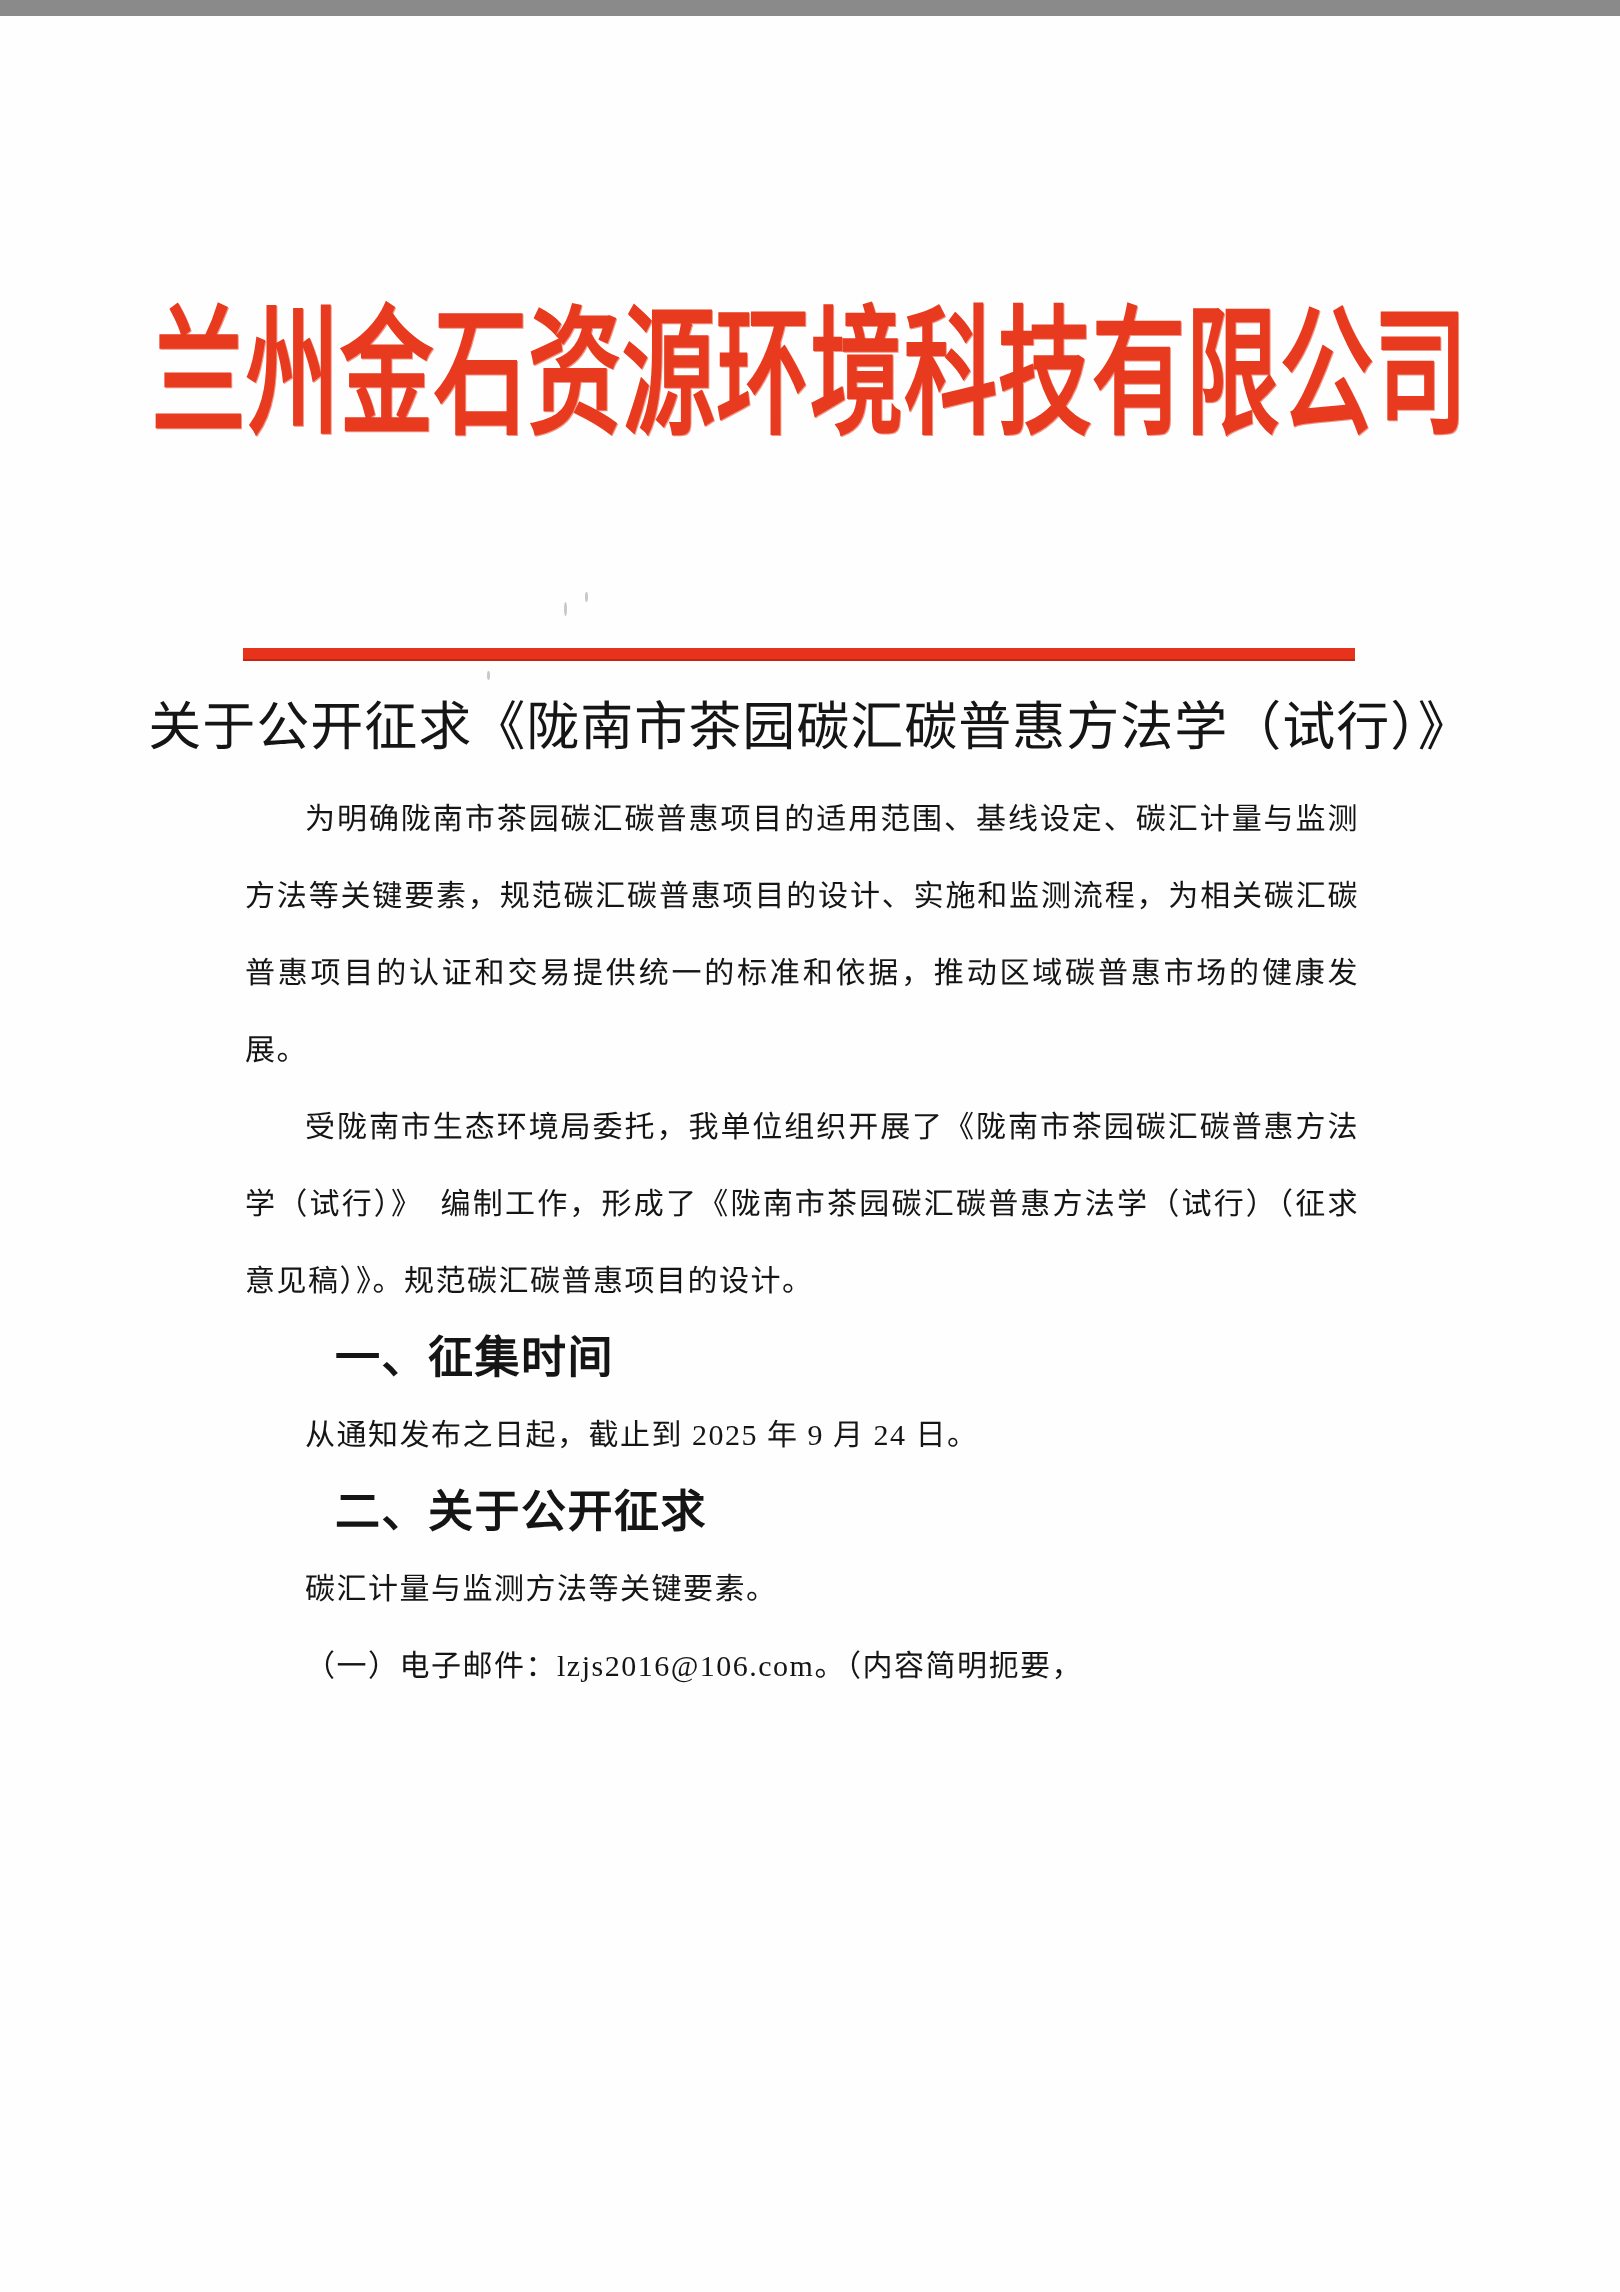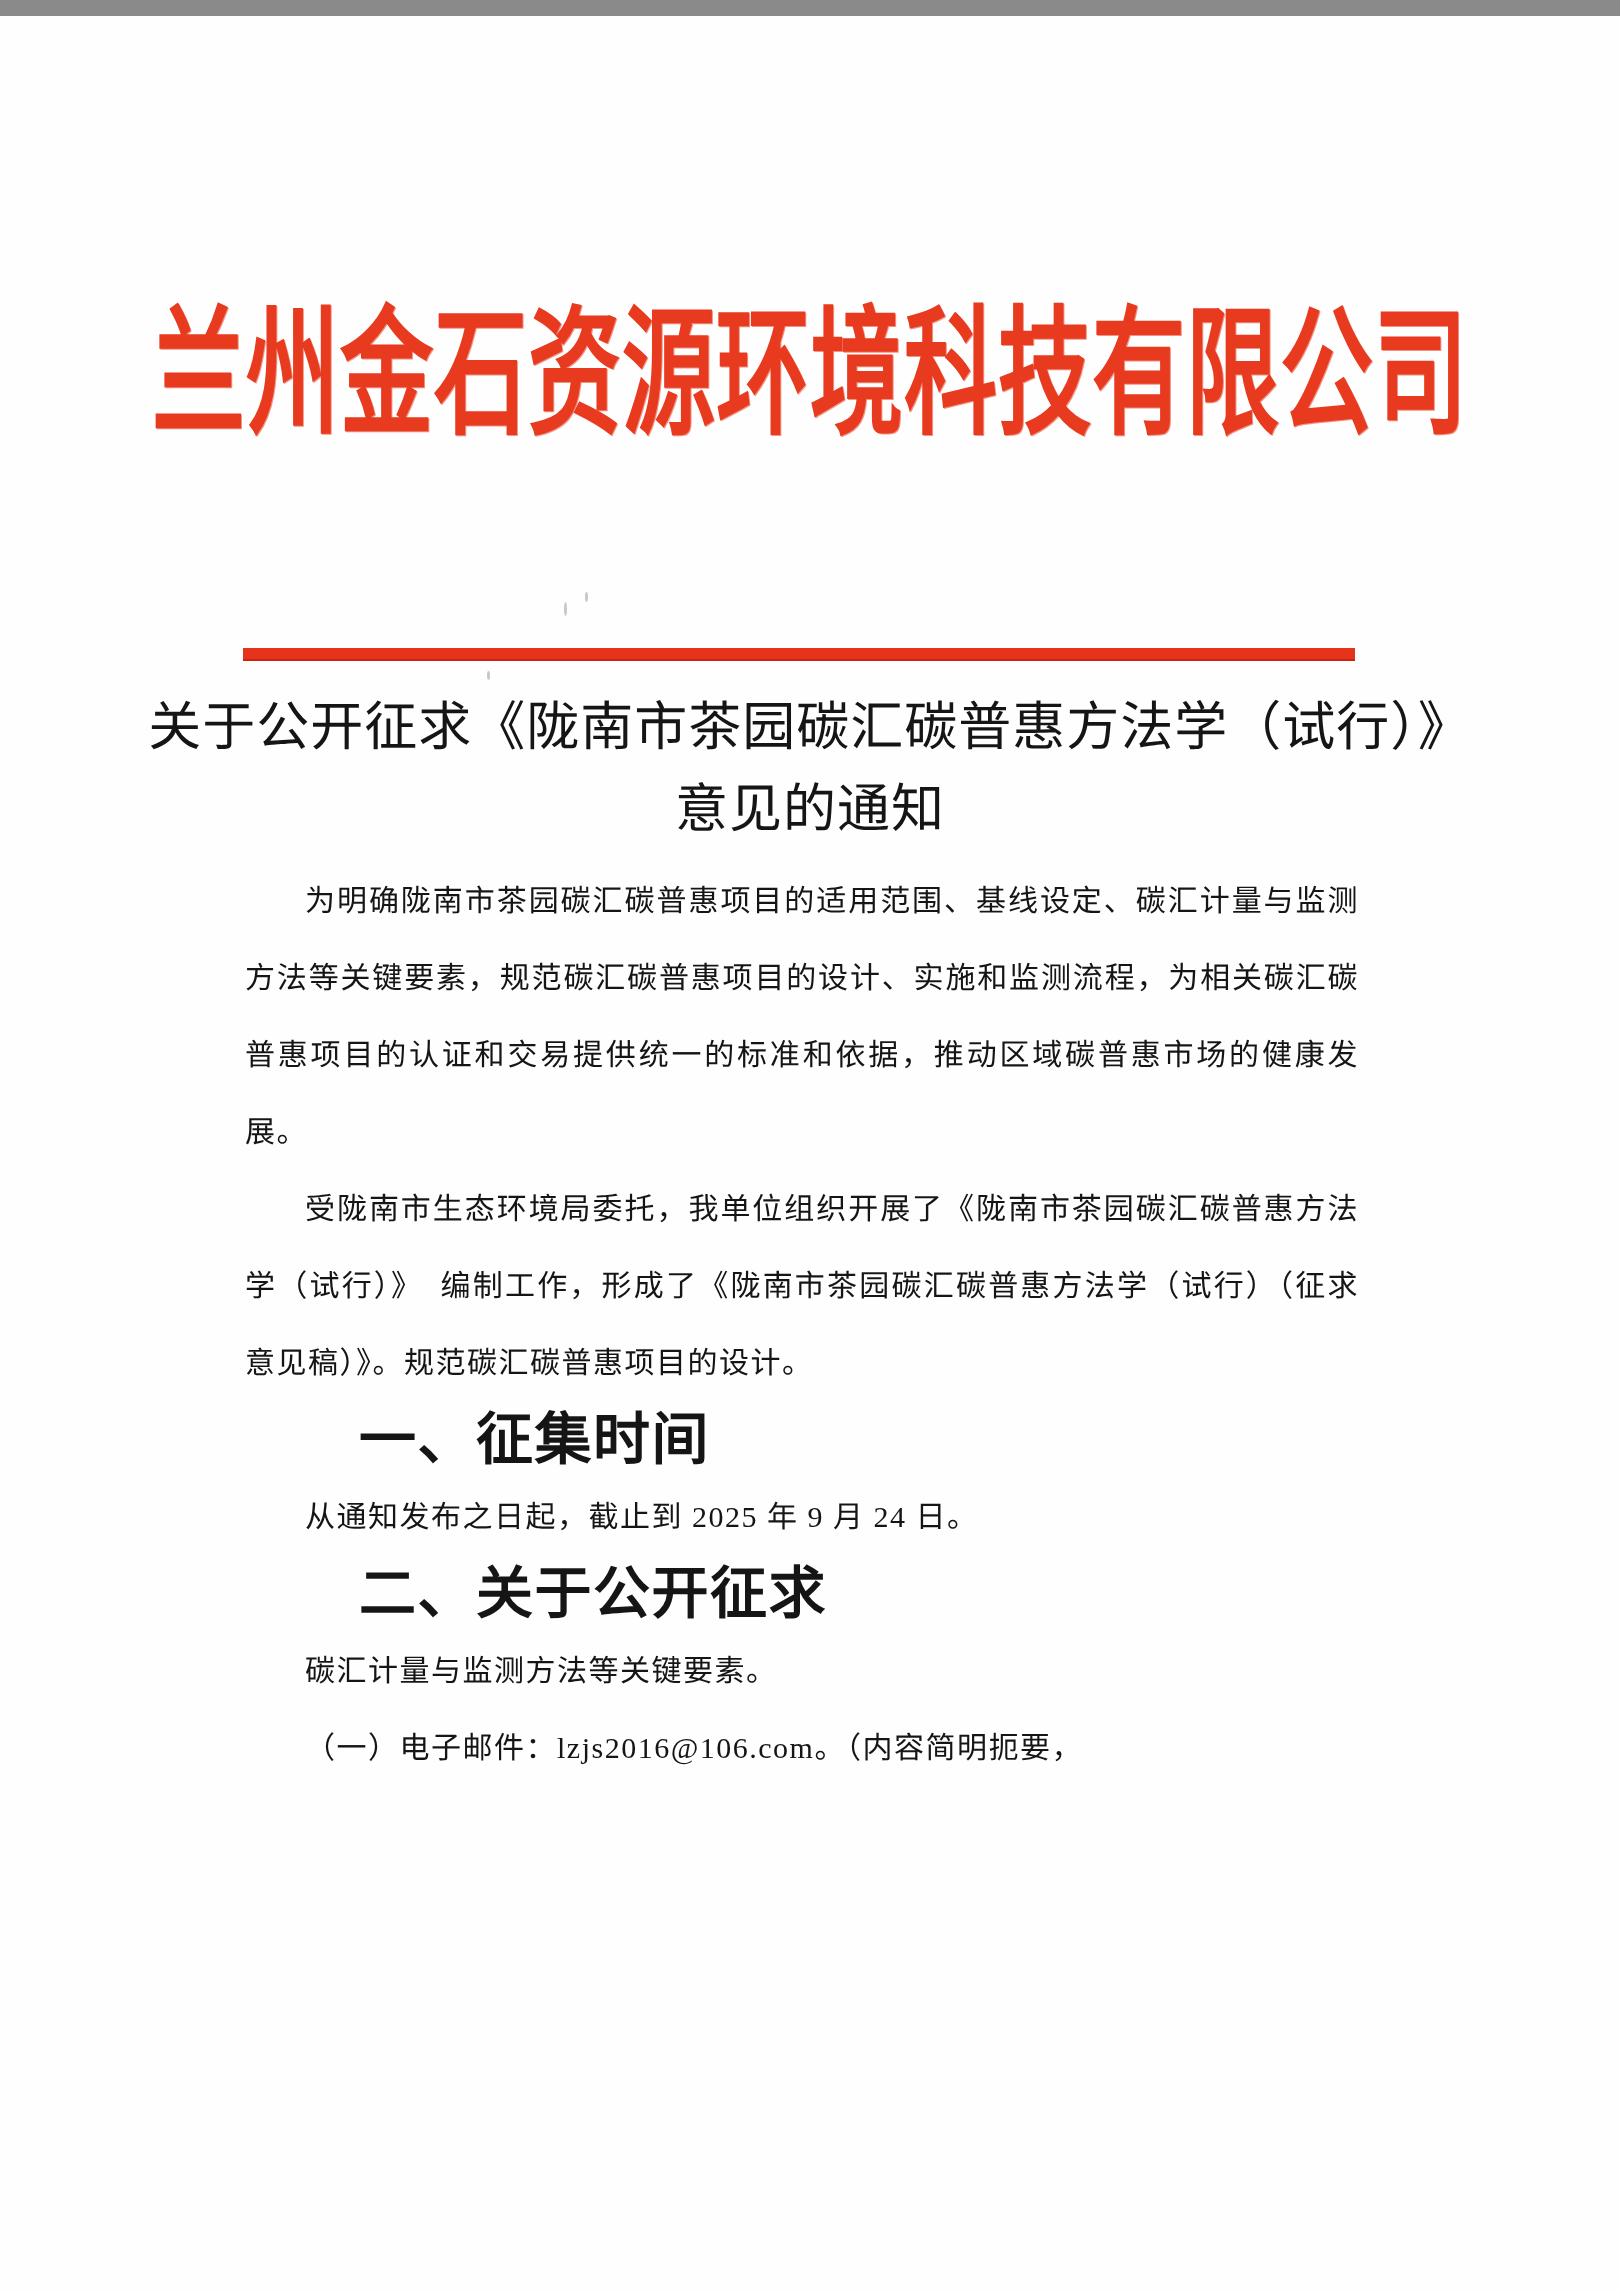--- a/index.html
+++ b/index.html
@@ -58,21 +58,21 @@
     margin: 0;
     font-size: 30px;
     line-height: 77px;
     letter-spacing: 1.5px;
     text-align: justify;
     text-indent: 2em;
     font-family: "Liberation Serif", serif;
   }
   .sec-heading {
     margin: 0;
-    font-size: 57px;
+    font-size: 45px;
     line-height: 77px;
     letter-spacing: 1.5px;
     text-indent: 2em;
     font-weight: bold;
     font-family: "Liberation Sans", sans-serif;
   }
   
   .speck { position: absolute; background: #9a9a9a; border-radius: 50%; opacity: .55; }
   .speck.s1 { left: 564px; top: 586px; width: 2.9px; height: 13.7px; }
   .speck.s2 { left: 585px; top: 576px; width: 2.9px; height: 9.8px; }
@@ -84,21 +84,20 @@
 <div class="page">
 
   <header class="letterhead">
     <h1 class="company">兰州金石资源环境科技有限公司</h1>
   </header>
 
   <div class="divider"></div>
 
   <section class="title-block">
     <div class="doc-title">关于公开征求《陇南市茶园碳汇碳普惠方法学（试行）》</div>
-    <div class="doc-title">意见的通知</div>
   </section>
 
   <main class="body-block">
     <p class="para">为明确陇南市茶园碳汇碳普惠项目的适用范围、基线设定、碳汇计量与监测方法等关键要素，规范碳汇碳普惠项目的设计、实施和监测流程，为相关碳汇碳普惠项目的认证和交易提供统一的标准和依据，推动区域碳普惠市场的健康发展。</p>
     <p class="para">受陇南市生态环境局委托，我单位组织开展了《陇南市茶园碳汇碳普惠方法学（试行）》　编制工作，形成了《陇南市茶园碳汇碳普惠方法学（试行）（征求意见稿）》。规范碳汇碳普惠项目的设计。</p>
     <h3 class="sec-heading">一、征集时间</h3>
     <p class="para">从通知发布之日起，截止到 2025 年 9 月 24 日。</p>
     <h3 class="sec-heading">二、关于公开征求</h3>
     <p class="para">碳汇计量与监测方法等关键要素。</p>
     <p class="para">（一）电子邮件：lzjs2016@106.com。（内容简明扼要，</p>

